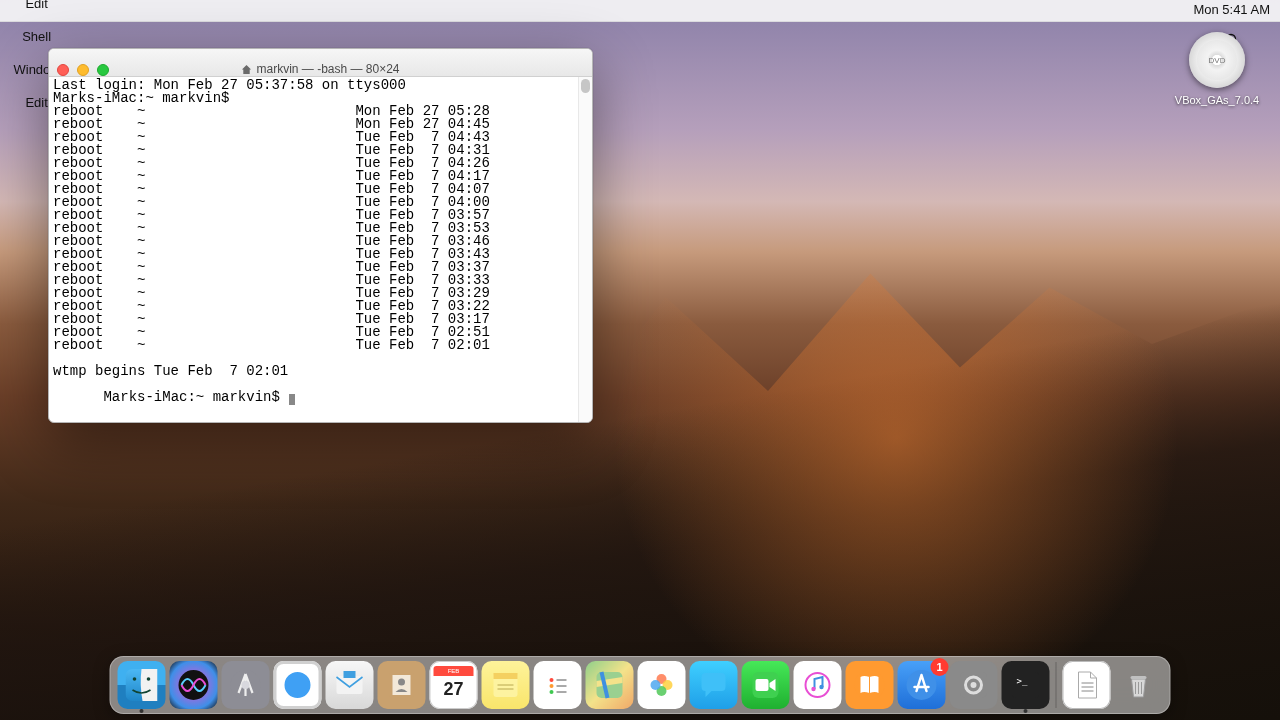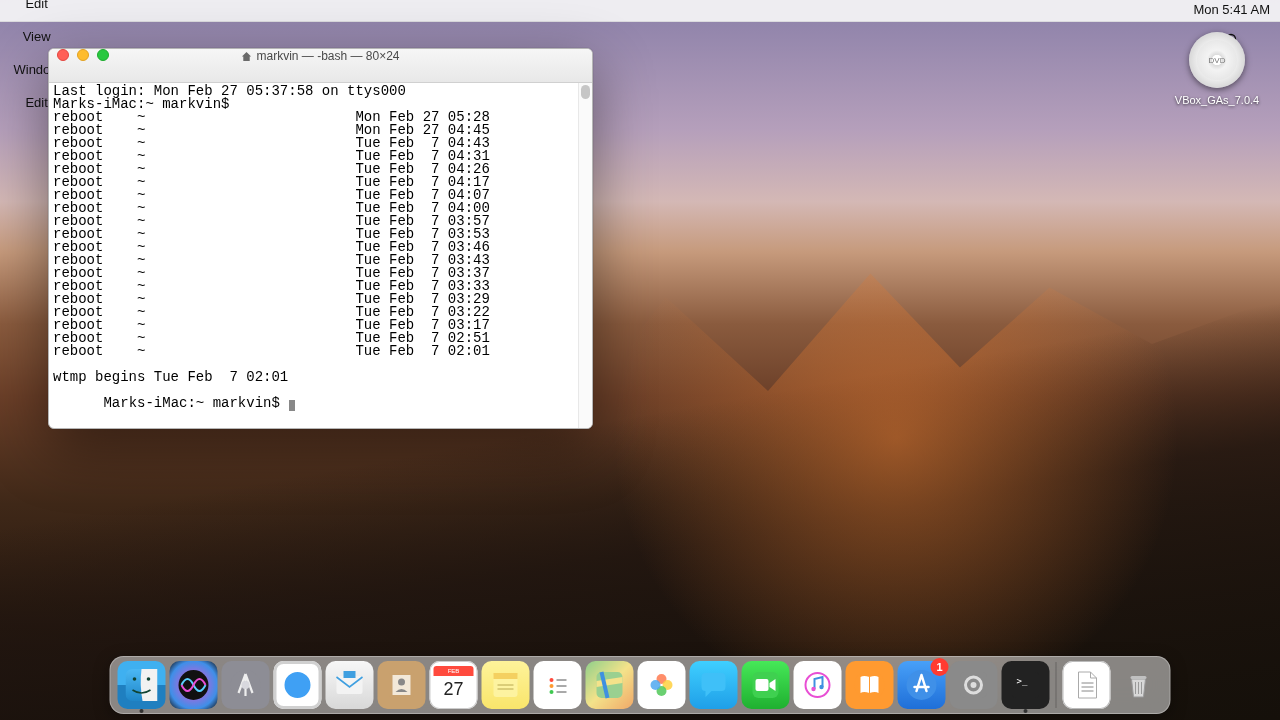--- a/index.html
+++ b/index.html
@@ -37,23 +37,23 @@
 }
 .desktop-icon-label { font-size:11px; text-shadow:0 1px 3px rgba(0,0,0,0.8); }
 
 .terminal-window {
   position:absolute; top:48px; left:48px; width:545px;
   background:#fff; border:1px solid #b5b5b5; border-radius:6px;
   box-shadow: 0 20px 60px rgba(0,0,0,0.45), 0 0 0 1px rgba(0,0,0,0.05);
   overflow:hidden;
 }
 .titlebar {
-  height:34px; background:linear-gradient(#f6f6f6,#e8e8e8);
+  height:28px; background:linear-gradient(#f6f6f6,#e8e8e8);
   border-bottom:1px solid #d0d0d0;
-  display:flex; align-items:flex-start; position:relative;
+  display:flex; align-items:flex-end; position:relative;
 }
 .traffic-lights { display:flex; gap:8px; padding-left:8px; }
 .tlight { width:12px; height:12px; border-radius:50%; }
 .tl-close { background:#ff5f57; border:0.5px solid #e24640; }
 .tl-min { background:#febc2e; border:0.5px solid #e1a123; }
 .tl-max { background:#28c840; border:0.5px solid #1dab2e; }
 .title-text { position:absolute; left:0; right:0; text-align:center; font-size:12px; color:#4a4a4a; display:flex; align-items:center; justify-content:center; gap:4px;}
 .home-icon-svg { width:11px; height:11px; fill:#6a6a6a; }
 
 .terminal-body {
@@ -91,37 +91,37 @@
 .di-facetime { background:linear-gradient(#46e858,#1fb030);}
 .di-itunes { background:#fff;}
 .di-ibooks { background:#ff9a30;}
 .di-appstore { background:linear-gradient(#48a0f8,#1f6fd8);}
 .di-prefs { background:#8a8a8a;}
 .di-terminal { background:#222;}
 .di-doc { background:#fff; box-shadow:inset 0 0 0 1px #bbb;}
 .di-trash { background:transparent;}
 .dock-item svg { width:32px; height:32px; }
 .cal-top { position:absolute; top:5px; left:4px; right:4px; height:10px; background:#ff4a3d; border-radius:3px 3px 0 0; font-size:6px; color:#fff; display:flex; align-items:center; justify-content:center;}
-.cal-num { position:absolute; top:18px; left:0; right:0; font-size:18px; color:#222; text-align:center; font-weight:400;}
+.cal-num { position:absolute; top:18px; left:0; right:0; font-size:18px; color:#222; text-align:center; font-weight:700;}
 .badge { position:absolute; top:-3px; right:-3px; width:18px; height:18px; background:#ff3b30; color:#fff; border-radius:50%; font-size:11px; display:flex; align-items:center; justify-content:center; font-weight:600;}
 .running-dot { position:absolute; bottom:-4px; left:50%; transform:translateX(-50%); width:4px; height:4px; background:#333; border-radius:50%;}
 </style>
 </head>
 <body>
 
 <div class="desktop">
   <div class="mountains"></div>
 
   <div class="menubar">
     <div class="menubar-left">
       <span class="apple-logo"></span>
       <span class="bold">Terminal</span>
       <span>Window</span>
       <span>Edit</span>
-      <span>View</span>
+      <span>Shell</span>
       <span>Window</span>
       <span>Edit</span>
     </div>
     <div class="menubar-right">
       <span class="status-icon">
         <svg width="16" height="12" viewBox="0 0 16 12">
             <rect x="0" y="1" width="10" height="7" fill="none" stroke="#111" stroke-width="1"></rect>
             <rect x="5" y="4" width="10" height="7" fill="none" stroke="#111" stroke-width="1"></rect>
           </svg>
       </span>

